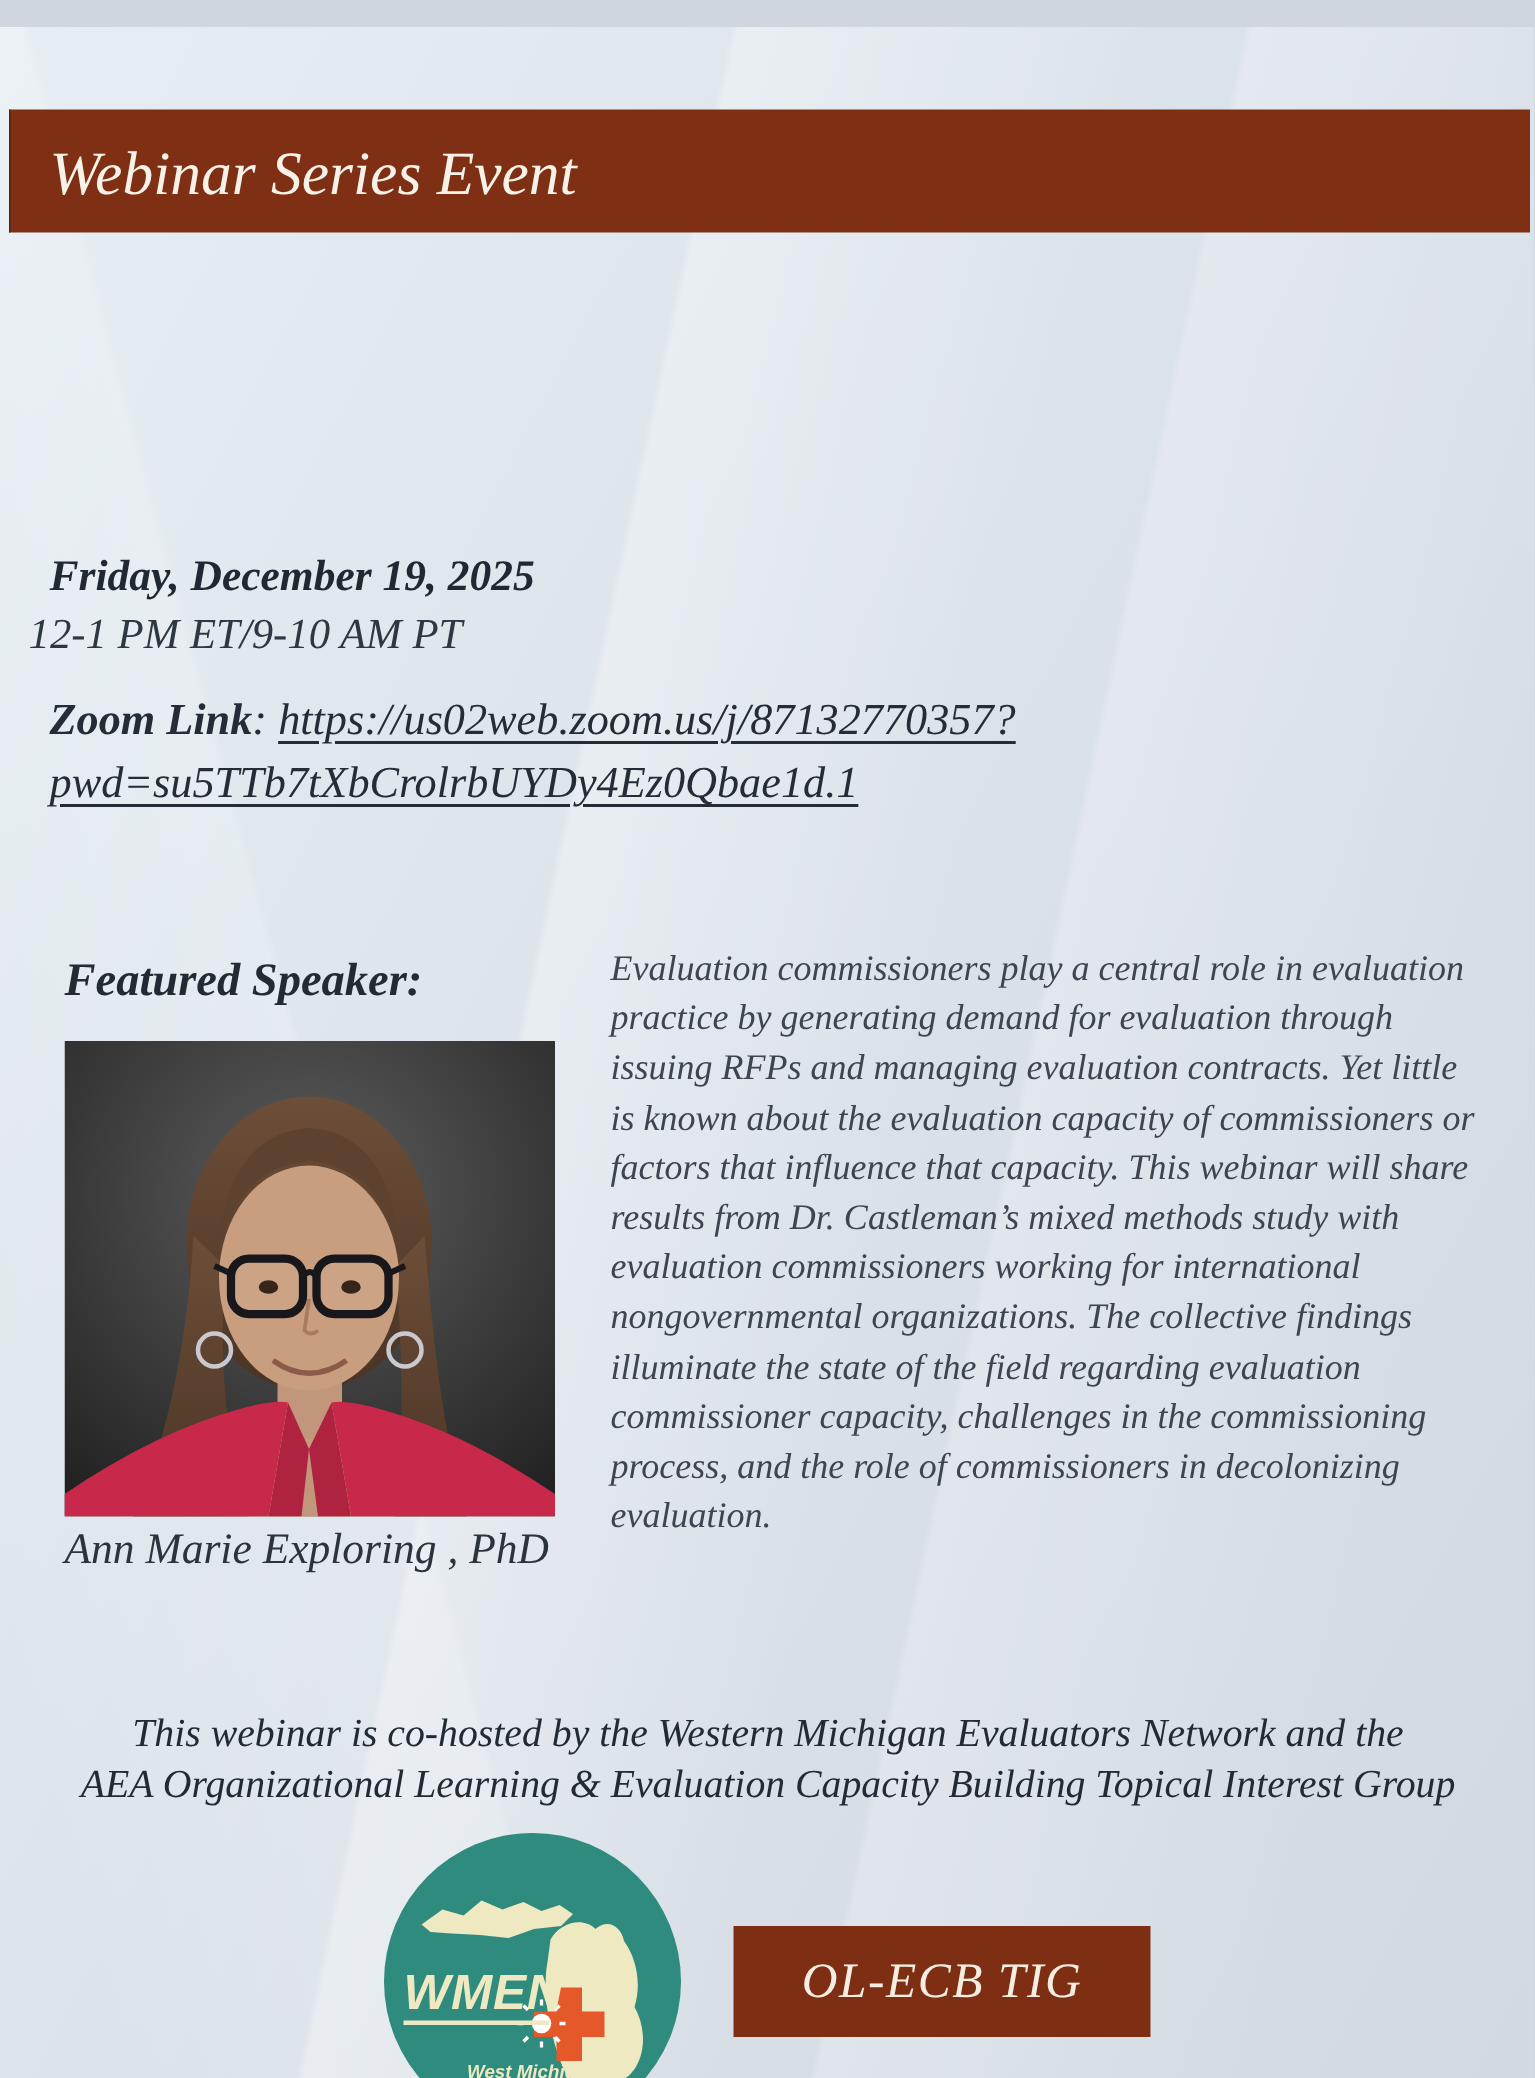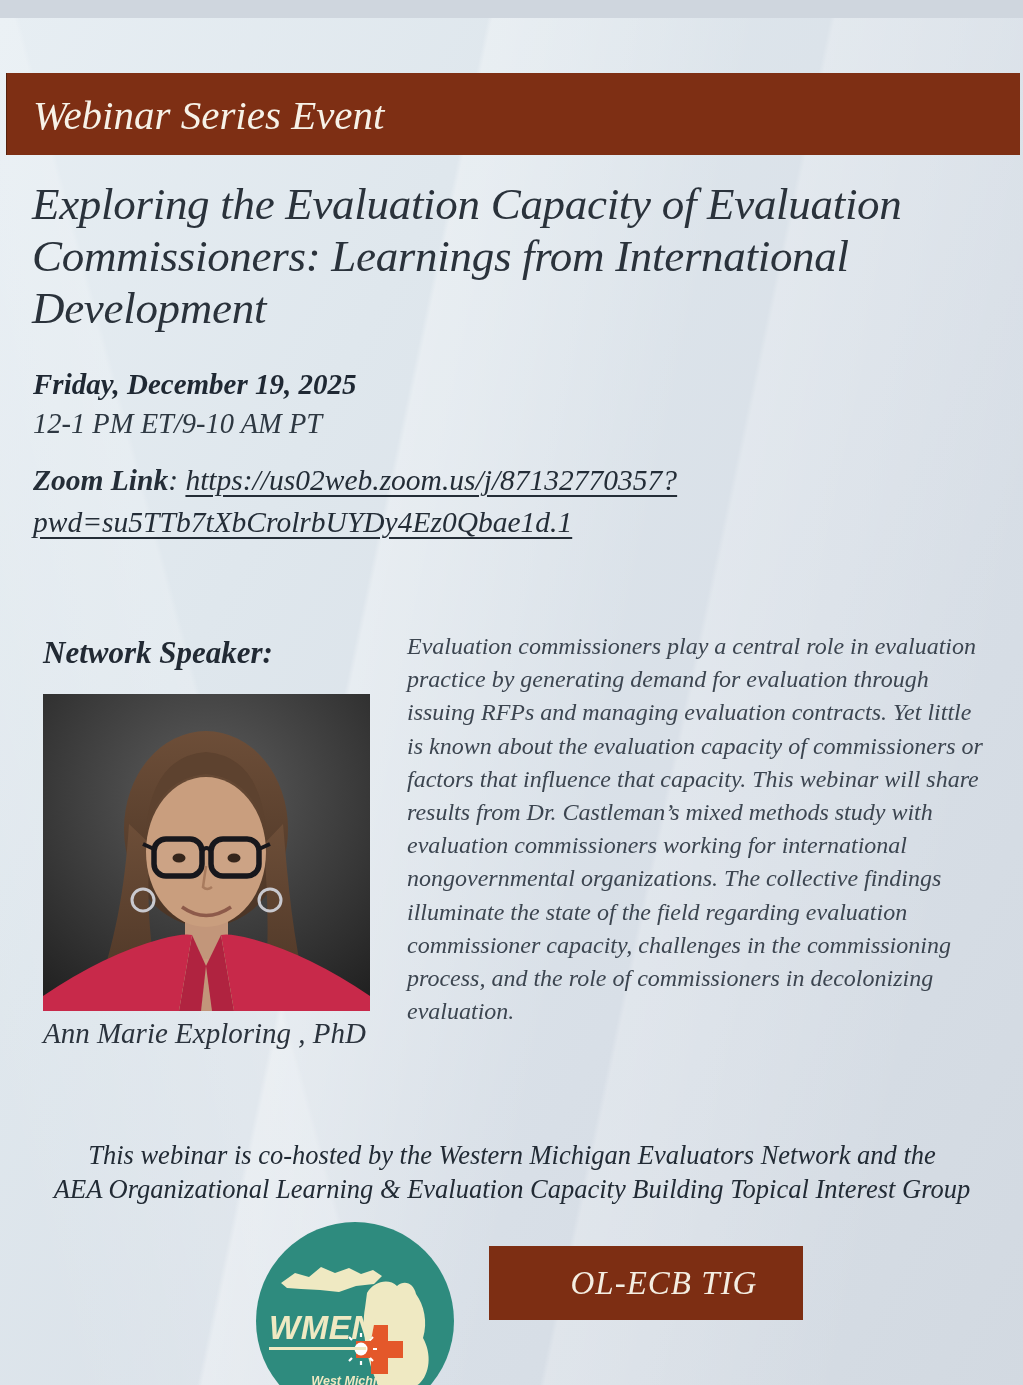--- a/index.html
+++ b/index.html
@@ -22,56 +22,55 @@
   }
   .header-title{
     position:absolute;left:26px;top:0;height:82px;line-height:84px;
     font-size:41px;color:#f7f2e8;white-space:nowrap;
   }
   .event-title{
     position:absolute;left:32px;top:160px;width:912px;margin:0;
     font-weight:400;font-size:45px;line-height:52px;color:#2a323b;letter-spacing:-.3px;
   }
   .event-date{position:absolute;left:33px;top:350px;font-size:29px;font-weight:700;color:#1f2833;text-align:right;}
-  .event-time{position:absolute;left:33px;top:390px;font-size:28.5px;color:#2e3842;}
+  .event-time{position:absolute;left:19px;top:390px;font-size:28.5px;color:#2e3842;}
   .zoom-line{position:absolute;left:33px;top:441px;margin:0;width:760px;font-size:29.5px;line-height:42px;color:#242d37;}
   .zl-label{font-weight:700;}
   .zl-link{color:#242d37;text-decoration:underline;text-decoration-thickness:2px;text-underline-offset:5px;}
   .speaker-heading{position:absolute;left:43px;top:617px;font-size:31px;font-weight:700;color:#222a34;}
   .photo{position:absolute;left:43px;top:676px;width:327px;height:317px;}
   .photo svg{display:block;width:100%;height:100%;}
   .speaker-name{position:absolute;left:43px;top:999px;font-size:29px;color:#2b333d;}
   .description{position:absolute;left:407px;top:612px;width:585px;margin:0;font-size:24px;line-height:33.2px;color:#3c4550;}
   .footer{position:absolute;left:12px;top:1121px;width:1000px;text-align:center;font-size:26.5px;line-height:33.5px;color:#222b35;}
   .wmen{position:absolute;left:255px;top:1203px;width:200px;height:200px;}
   .wmen svg{display:block;width:100%;height:100%;}
   .tig{
-    position:absolute;left:489px;top:1228px;width:278px;height:74px;background:#7d2e13;
-    display:flex;align-items:center;justify-content:center;padding-left:36px;
+    position:absolute;left:489px;top:1266px;width:278px;height:74px;background:#7d2e13;
+    display:flex;align-items:center;justify-content:center;
   }
   .tig-label{font-size:33px;color:#f4eee2;letter-spacing:1px;}
   .bottom-stripe{position:absolute;left:0;right:0;bottom:0;height:4px;background:#33475c;}
 </style>
 </head>
 <body>
 
 <div class="page">
 
   <div class="header-bar">
     <span class="header-title">Webinar Series Event</span>
   </div>
 
-  <h1 class="event-title">Exploring the Evaluation Capacity of Evaluation Commissioners: Learnings from International Development</h1>
 
   <div class="event-date">Friday, December 19, 2025</div>
   <div class="event-time">12-1 PM ET/9-10 AM PT</div>
 
   <p class="zoom-line"><span class="zl-label">Zoom Link</span><span>: </span><a class="zl-link" href="#"><span>https://us02web.zoom.us/j/87132770357?</span><br><span>pwd=su5TTb7tXbCrolrbUYDy4Ez0Qbae1d.1</span></a></p>
 
-  <div class="speaker-heading">Network Speaker:</div>
+  <div class="speaker-heading">Featured Speaker:</div>
 
   <div class="photo">
     <svg viewBox="0 0 327 317">
       <defs>
         <radialGradient id="bgG" cx="50%" cy="32%" r="85%">
           <stop offset="0%" stop-color="#5d5d5d"></stop>
           <stop offset="55%" stop-color="#3a3a3a"></stop>
           <stop offset="100%" stop-color="#1d1d1d"></stop>
         </radialGradient>
         <linearGradient id="hairG" x1="0" y1="0" x2="0" y2="1">

